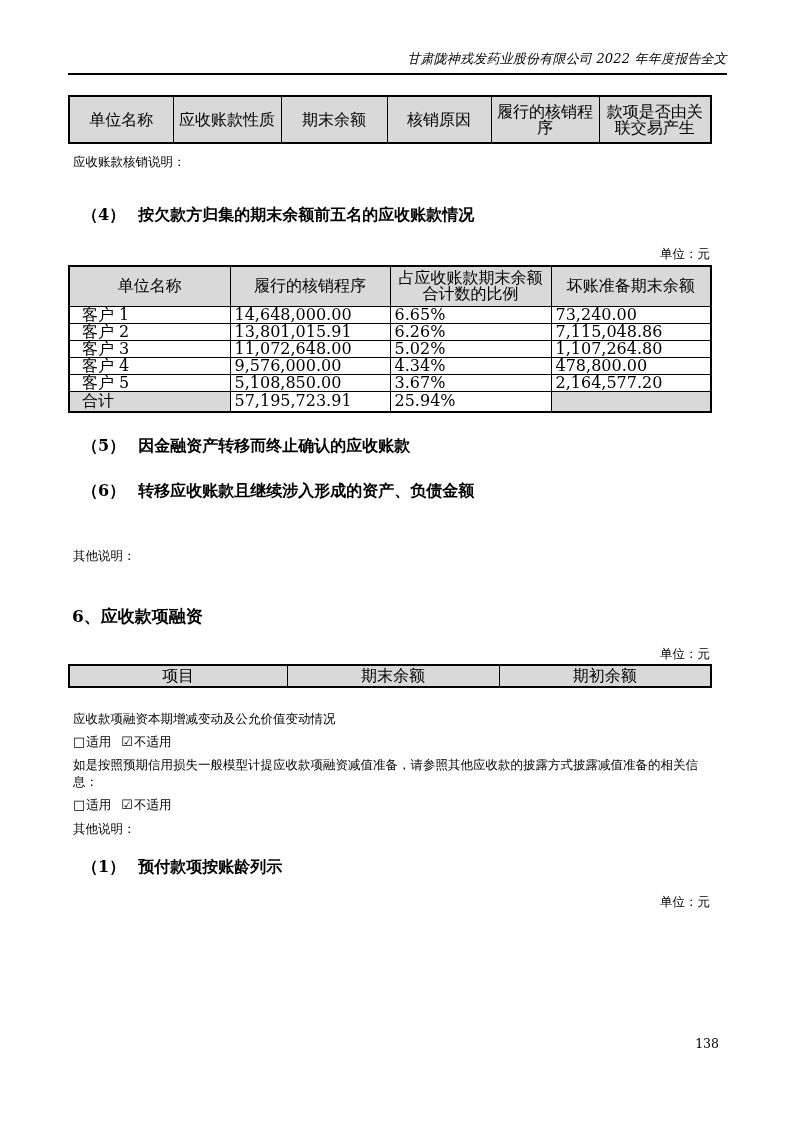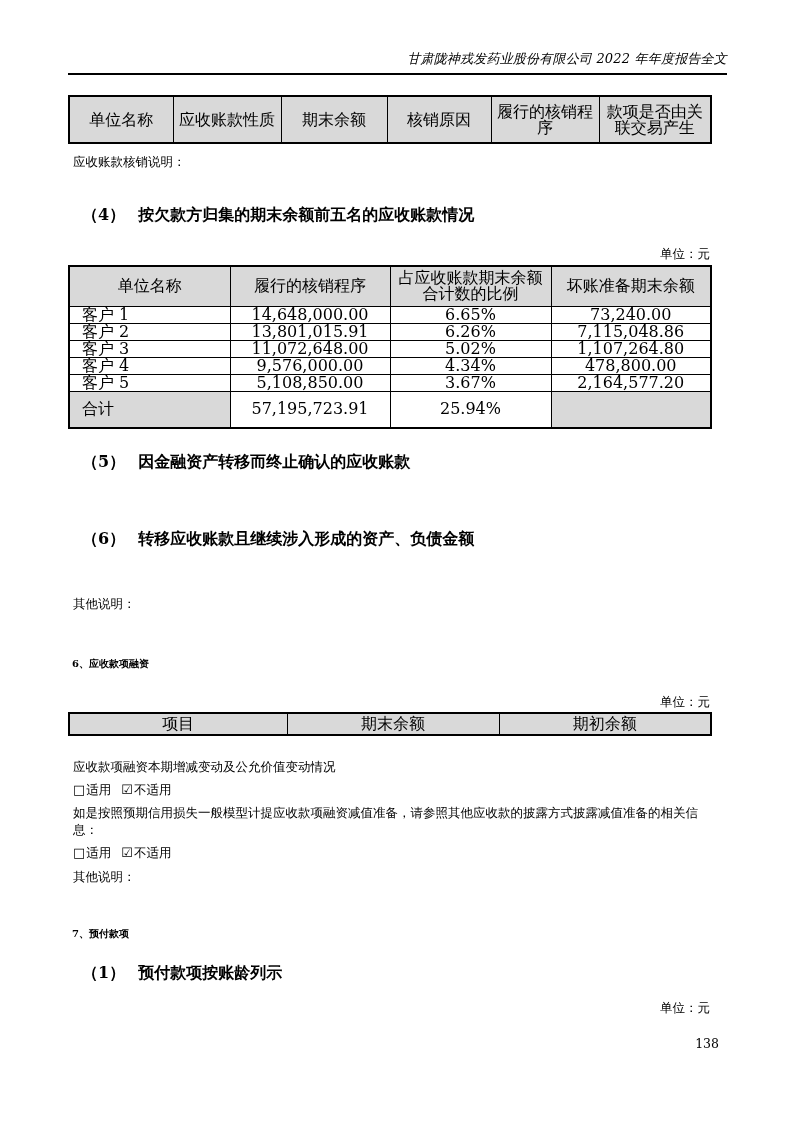--- a/index.html
+++ b/index.html
@@ -15,53 +15,53 @@
   .content { padding-left:68px; }
 
   
   .doc-header { padding-top:50px; width:659px;font-style:italic; }
   .doc-title { text-align:right; font-size:13px; line-height:18px; letter-spacing:0.2px; }
   .header-rule { margin-top:5px; height:2px; background:#000; }
 
   
   .body-text { font-size:12.5px; line-height:17px; padding-left:5px; width:642px; }
   .unit-label { width:642px; text-align:right; font-size:12.5px; line-height:17px; }
-  .h-main { font-weight:bold; font-size:10px; line-height:18px; padding-left:4px; }
+  .h-main { font-weight:bold; font-size:17px; line-height:18px; padding-left:4px; }
   .h-sub  { font-weight:bold; font-size:16px; line-height:18px; padding-left:14px; }
   .h-sub .h-num { margin-right:13px; }
 
   
   table {
     border-collapse:collapse; table-layout:fixed;
     width:642px; font-size:16px;
   }
   table { border:2px solid #000; }
   th, td { border:1px solid #000; overflow:hidden; }
   th {
     background:#d9d9d9; font-weight:normal; text-align:center;
     vertical-align:middle; padding:2px 4px; line-height:16px;
   }
   td { padding:0 4px; line-height:16px; vertical-align:middle; }
   .cell-left { text-align:left; padding-left:12px; }
-  .cell-right { text-align:center; }
+  .cell-right { text-align:left; }
   .cell-gray { background:#d9d9d9; }
 
   .t1 th { height:47px; }
   .t1 { margin-top:20px; }
   .writeoff-note { margin-top:9px; }
 
   .h-sec4 { margin-top:36px; }
   .unit-1 { margin-top:21px; }
   .t2 { margin-top:3px; }
   .t2 th { height:40px; }
   .t2 td { height:17px; }
-  .t2 tr.total-row td { height:37px; }
+  .t2 tr.total-row td { height:21px; }
 
   .h-sec5 { margin-top:24px; }
-  .h-sec6 { margin-top:59px; }
+  .h-sec6 { margin-top:27px; }
   .other-note-top { margin-top:47px; }
 
   .h-6 { margin-top:43px; }
   .unit-2 { margin-top:20px; }
   .t3 { margin-top:2px; }
   .t3 th { height:21px; }
   .change-note { margin-top:22px; }
   .cb-line { margin-top:6px; }
   .cb-line .cb-item { margin-right:10px; }
   .cb-line .cb-box { margin-right:1px; font-size:13px; }
@@ -198,21 +198,20 @@
     <p class="body-text change-note">应收款项融资本期增减变动及公允价值变动情况</p>
 
     <p class="body-text cb-line"><span class="cb-item"><span class="cb-box">□</span><span>适用</span></span><span class="cb-item"><span class="cb-box">☑</span><span>不适用</span></span></p>
 
     <p class="body-text impairment-note">如是按照预期信用损失一般模型计提应收款项融资减值准备，请参照其他应收款的披露方式披露减值准备的相关信息：</p>
 
     <p class="body-text cb-line"><span class="cb-item"><span class="cb-box">□</span><span>适用</span></span><span class="cb-item"><span class="cb-box">☑</span><span>不适用</span></span></p>
 
     <p class="body-text other-note-2">其他说明：</p>
 
-    <h2 class="h-main h-7">7、预付款项</h2>
 
     <h3 class="h-sub h-sec1"><span class="h-num">（1）</span><span>预付款项按账龄列示</span></h3>
 
     <div class="unit-label unit-3">单位：元</div>
 
 
   </div>
 
   <div class="page-number">138</div>
 </div>

